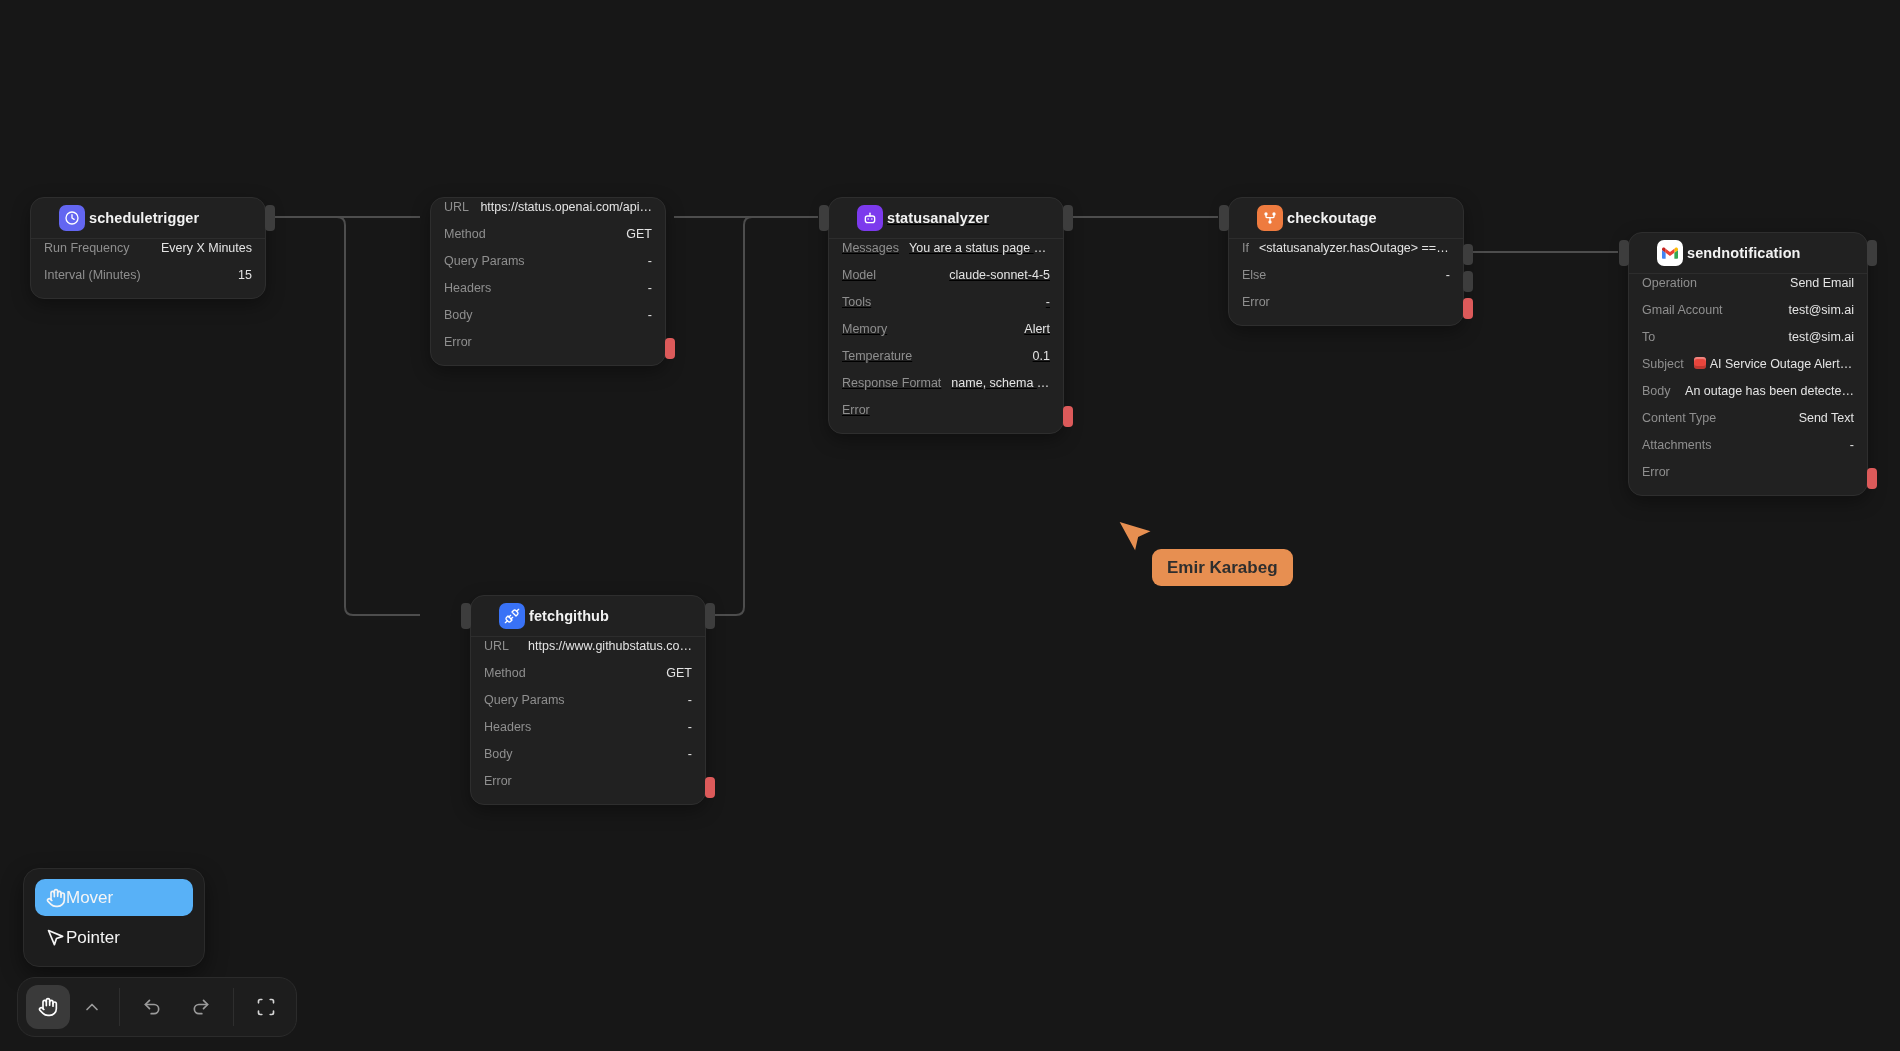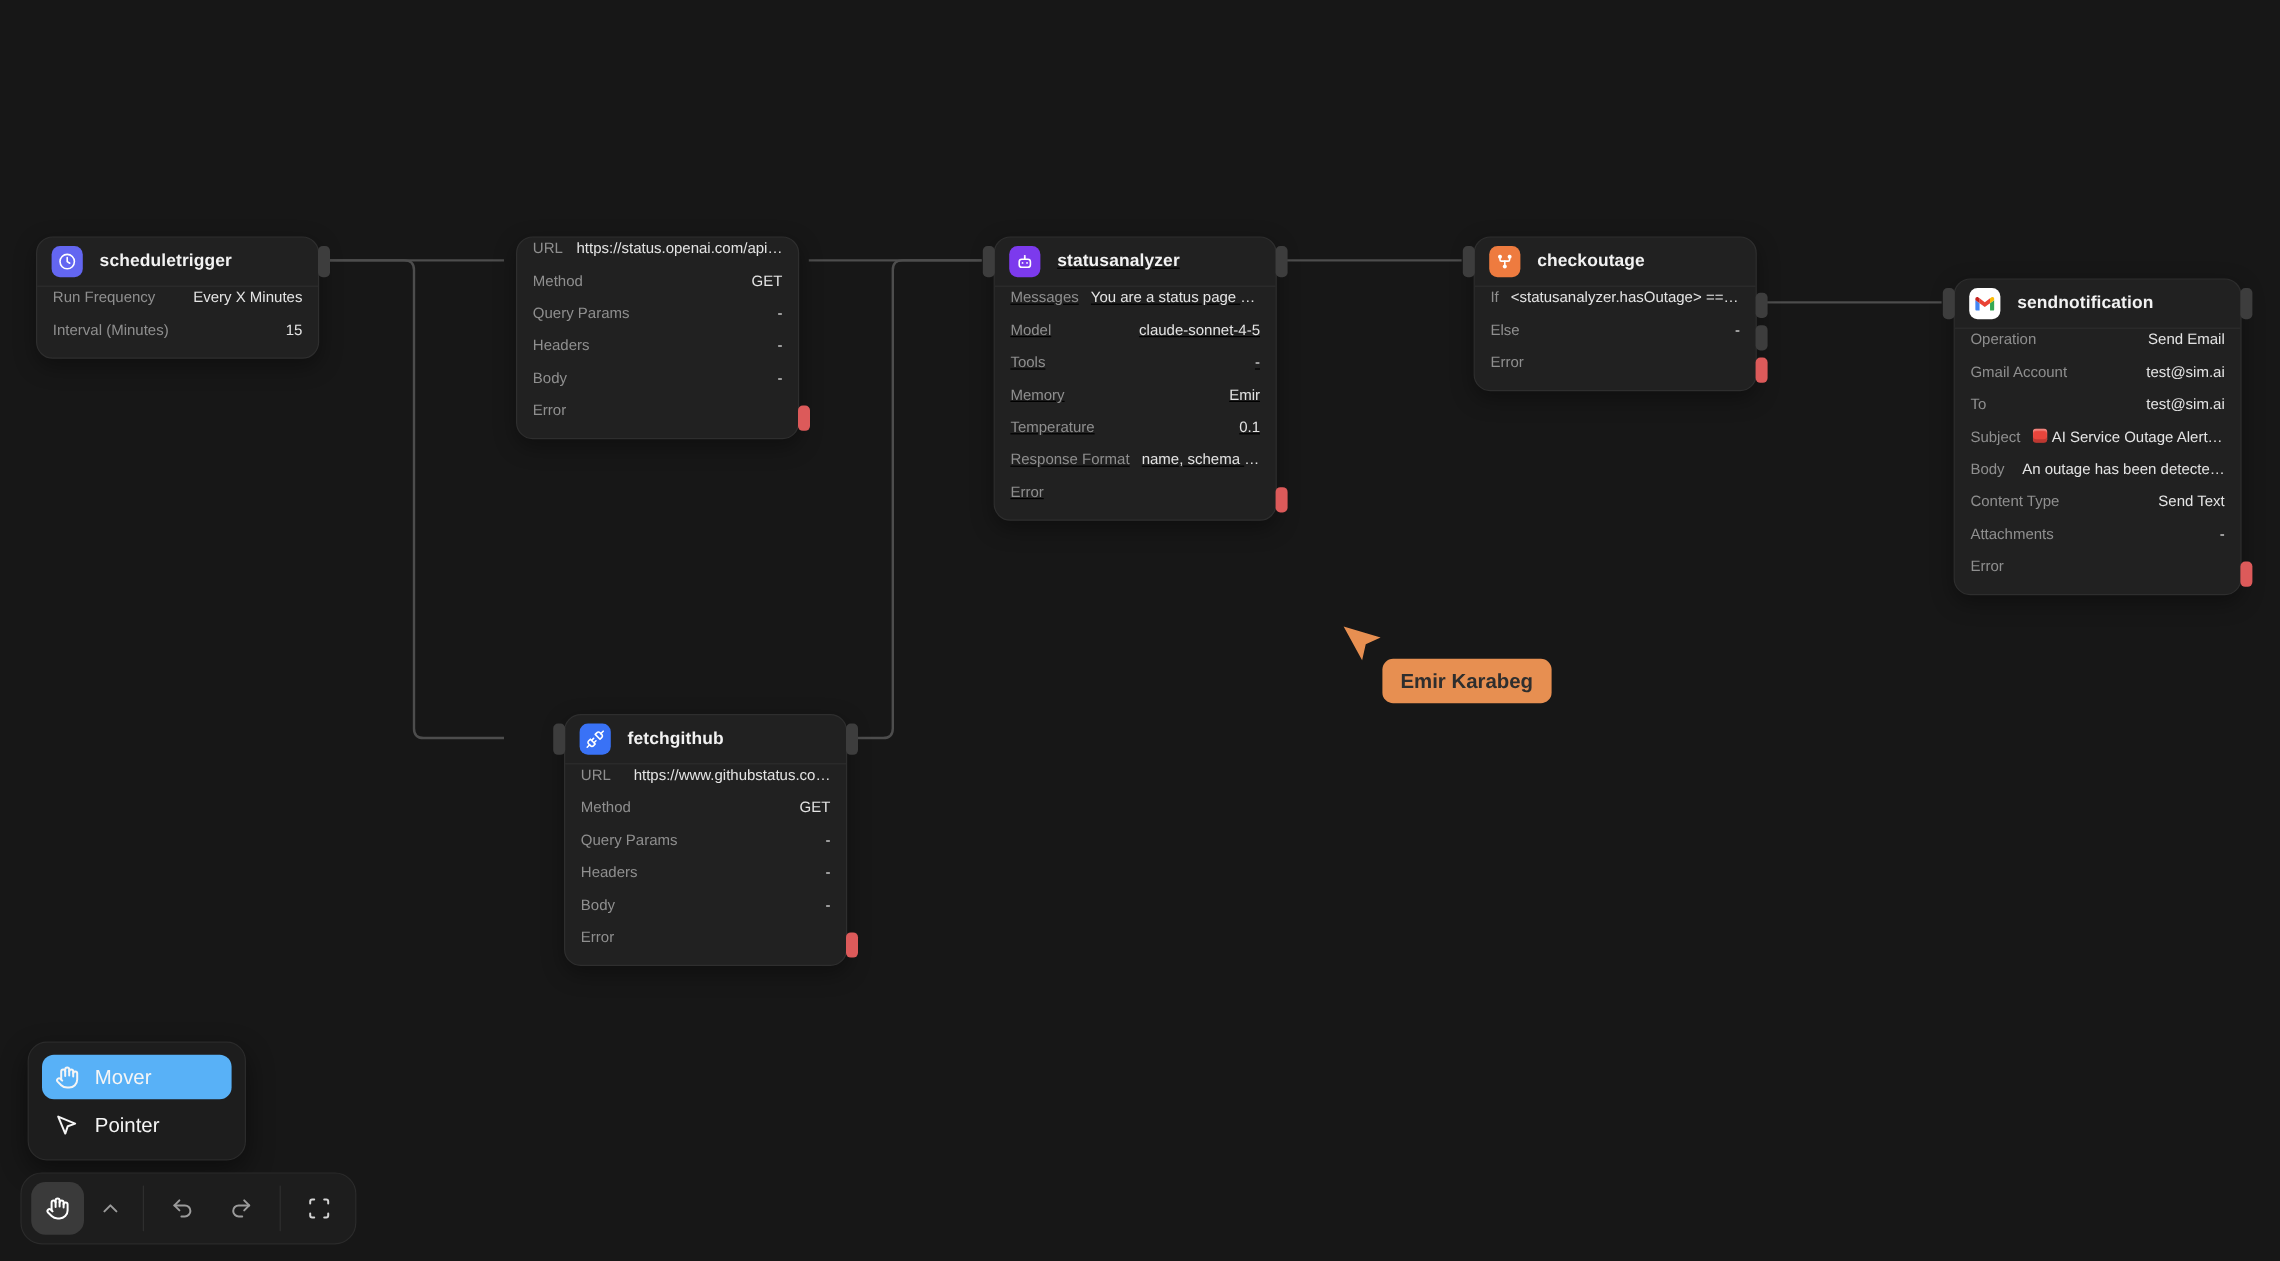--- a/index.html
+++ b/index.html
@@ -5,21 +5,21 @@
   html,body{margin:0;padding:0;width:1900px;height:1051px;overflow:hidden;
     background:#171717;font-family:"Liberation Sans","DejaVu Sans",sans-serif;
     -webkit-font-smoothing:antialiased;}
   .canvas{position:relative;width:1900px;height:1051px;background:#171717;}
   #edges{position:absolute;left:0;top:0;width:1900px;height:1051px;z-index:1;}
   #nodes{position:absolute;left:0;top:0;z-index:2;}
 
   
   .node{position:absolute;background:#212121;border:1px solid #2e2e2e;border-radius:14px;
     box-shadow:0 6px 18px rgba(0,0,0,.35);}
-  .node-header{display:flex;align-items:center;gap:14px;height:40px;padding:0 12px;
+  .node-header{display:flex;align-items:center;gap:4px;height:40px;padding:0 28px;
     border-bottom:1px solid #2d2d2d;position:relative;}
   .node-icon{width:26px;height:26px;border-radius:7px;flex:0 0 26px;display:flex;
     align-items:center;justify-content:center;color:#fff;}
   .node-icon svg{width:16px;height:16px;}
   .node-title{font-size:14.5px;font-weight:700;color:#f2f2f2;white-space:nowrap;letter-spacing:.1px;}
   .node-rows{padding:2px 0 3px;}
   .row{height:27px;display:flex;gap:10px;padding:0 13px;
     position:relative;font-size:12.5px;}
   .row-label{color:#8f8f8f;white-space:nowrap;}
   .row-value{flex:1;text-align:right;color:#e4e4e4;white-space:nowrap;overflow:hidden;
@@ -36,21 +36,21 @@
   .remote-cursor{position:absolute;left:1116px;top:515px;z-index:5;}
   .remote-cursor svg{width:42px;height:42px;display:block;transform:rotate(-6deg);}
   .cursor-label{position:absolute;left:36px;top:34px;display:inline-flex;align-items:center;
     height:37px;padding:0 15px;border-radius:9px;font-size:17px;font-weight:700;
     white-space:nowrap;}
 
   
   .tool-menu{position:absolute;left:23px;top:868px;width:158px;padding:10px 11px;z-index:6;
     background:#1d1d1d;border:1px solid #2b2b2b;border-radius:16px;
     box-shadow:0 8px 22px rgba(0,0,0,.45);}
-  .tool-item{display:flex;align-items:center;gap:13px;height:37px;padding:0 11px;
+  .tool-item{display:flex;align-items:center;height:37px;padding:0 11px;
     border-radius:10px;color:#f5f5f5;font-size:17px;cursor:default;}
   .tool-item + .tool-item{margin-top:3px;}
   .tool-item svg{width:20px;height:20px;}
 
   
   .toolbar{position:absolute;left:17px;top:977px;height:60px;padding:0 8px;z-index:6;
     display:flex;align-items:center;gap:5px;background:#1d1d1d;border:1px solid #2b2b2b;
     border-radius:18px;box-sizing:border-box;}
   .tb-btn{width:44px;height:44px;border-radius:12px;display:flex;align-items:center;
     justify-content:center;color:#9b9b9b;background:transparent;border:none;}
@@ -147,21 +147,21 @@
           <div class="row">
             <span class="row-label">Model</span>
             <span class="row-value">claude-sonnet-4-5</span>
           </div>
           <div class="row">
             <span class="row-label">Tools</span>
             <span class="row-value">-</span>
           </div>
           <div class="row">
             <span class="row-label">Memory</span>
-            <span class="row-value">Emir</span>
+            <span class="row-value">Alert</span>
           </div>
           <div class="row">
             <span class="row-label">Temperature</span>
             <span class="row-value">0.1</span>
           </div>
           <div class="row">
             <span class="row-label">Response Format</span>
             <span class="row-value">name, schema +1</span>
           </div>
           <div class="row">

